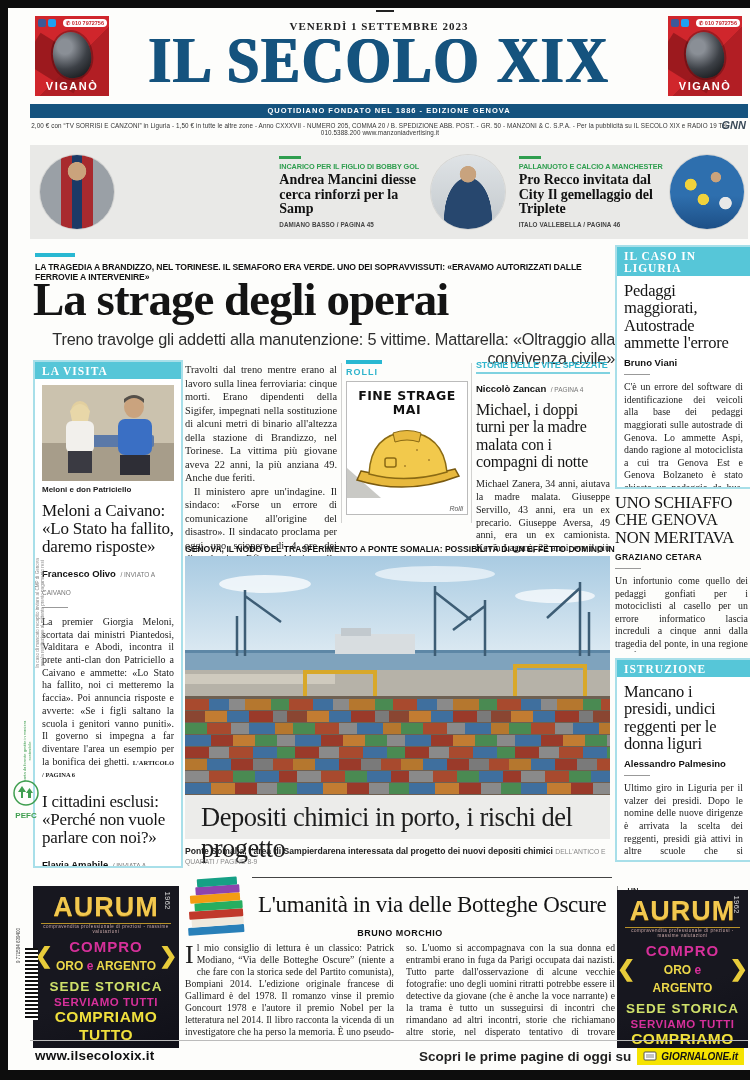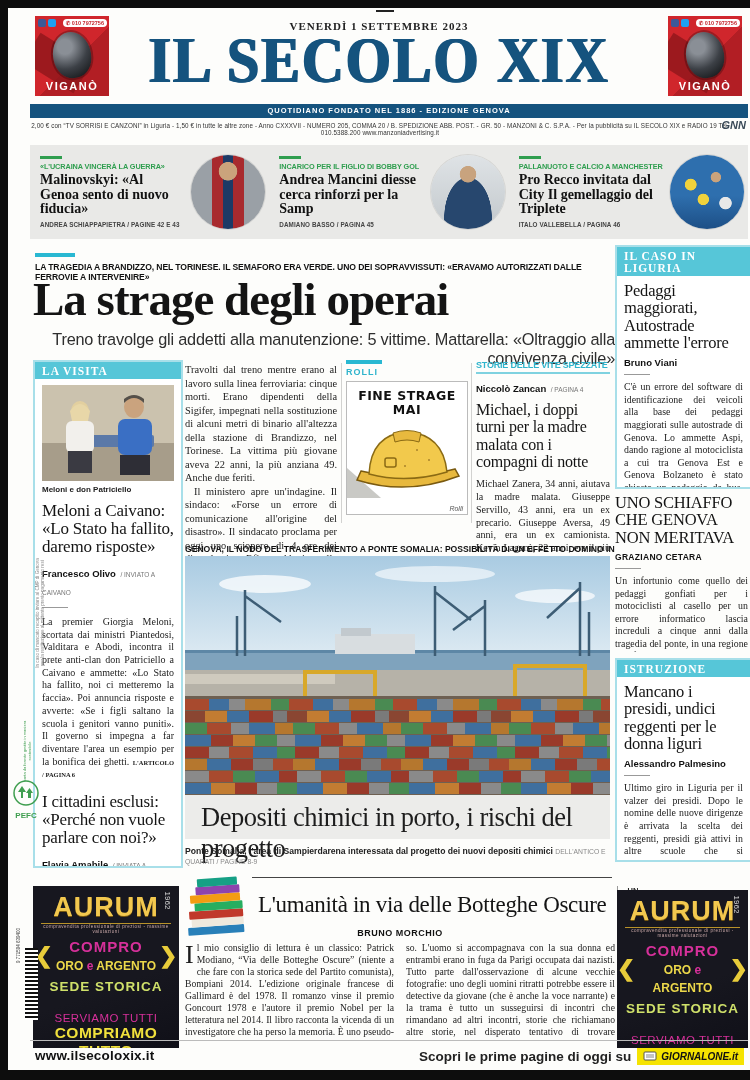--- a/index.html
+++ b/index.html
@@ -133,21 +133,21 @@
   .aurtitle{font-weight:900;font-size:27px;letter-spacing:1px;color:#f2c84f;line-height:1;
         margin-top:8px;text-shadow:0 1px 0 #7a5a10;}
   .auryear{position:absolute;right:2px;top:10px;color:#d8d8d8;font-size:8px;transform:rotate(90deg);}
   .aurstrip{margin:2px 8px 0;border-top:1px solid #b8922a;font-size:4.5px;color:#caa;letter-spacing:.5px;}
   .aurrow{display:flex;align-items:center;justify-content:center;gap:3px;margin-top:4px;}
   .aurarrow{color:#e8cc3a;font-size:22px;line-height:1;font-weight:700;}
   .compro{color:#d6309a;font-weight:900;font-size:15px;letter-spacing:1px;}
   .oro{color:#ecd84a;font-weight:900;font-size:12px;}
   .oro .e{color:#d6309a;}
   .sede{color:#cfe06a;font-weight:900;font-size:13.5px;letter-spacing:1px;margin-top:5px;}
-  .serviamo{color:#d6309a;font-weight:400;font-size:11.5px;letter-spacing:.5px;margin-top:18px;}
+  .serviamo{color:#d6309a;font-weight:700;font-size:11.5px;letter-spacing:.5px;margin-top:2px;}
   .compriamo{color:#f0e03c;font-weight:900;font-size:15.5px;letter-spacing:.5px;}
 
   
   .revrule{left:244px;top:869px;width:360px;border-top:1.5px solid #444;}
   .books{left:172px;top:868px;}
   .revheadrow{left:250px;top:878px;width:356px;display:flex;align-items:center;gap:10px;}
   .revhead{font-size:23px;letter-spacing:-.3px;white-space:nowrap;}
   .revbadge{border-left:1px solid #999;padding-left:10px;font-weight:700;font-size:7.5px;
         color:#222;width:52px;line-height:1.25;}
   .revby{left:177px;top:920px;width:430px;text-align:center;font-weight:700;font-size:9px;
@@ -206,26 +206,20 @@
         <i style="background:#1da1f2"></i>
       </div>
       <div class="phone">✆ 010 7972756</div>
       <div class="ribbon"></div>
       <div class="mouse"></div>
       <div class="brand">VIGANÒ</div>
     </div>
 
     <div class="abs teasers">
       <div class="teaser">
-        <div class="txt">
-          <div class="tdash"></div>
-          <div class="tkicker">«L'UCRAINA VINCERÀ LA GUERRA»</div>
-          <div class="thead serif">Malinovskyi: «Al Genoa sento di nuovo fiducia»</div>
-          <div class="tby">ANDREA SCHIAPPAPIETRA / PAGINE 42 E 43</div>
-        </div>
         <div class="tphoto ph1"></div>
       </div>
       <div class="teaser">
         <div class="txt">
           <div class="tdash"></div>
           <div class="tkicker">INCARICO PER IL FIGLIO DI BOBBY GOL</div>
           <div class="thead serif">Andrea Mancini diesse cerca rinforzi per la Samp</div>
           <div class="tby">DAMIANO BASSO / PAGINA 45</div>
         </div>
         <div class="tphoto ph2"></div>

